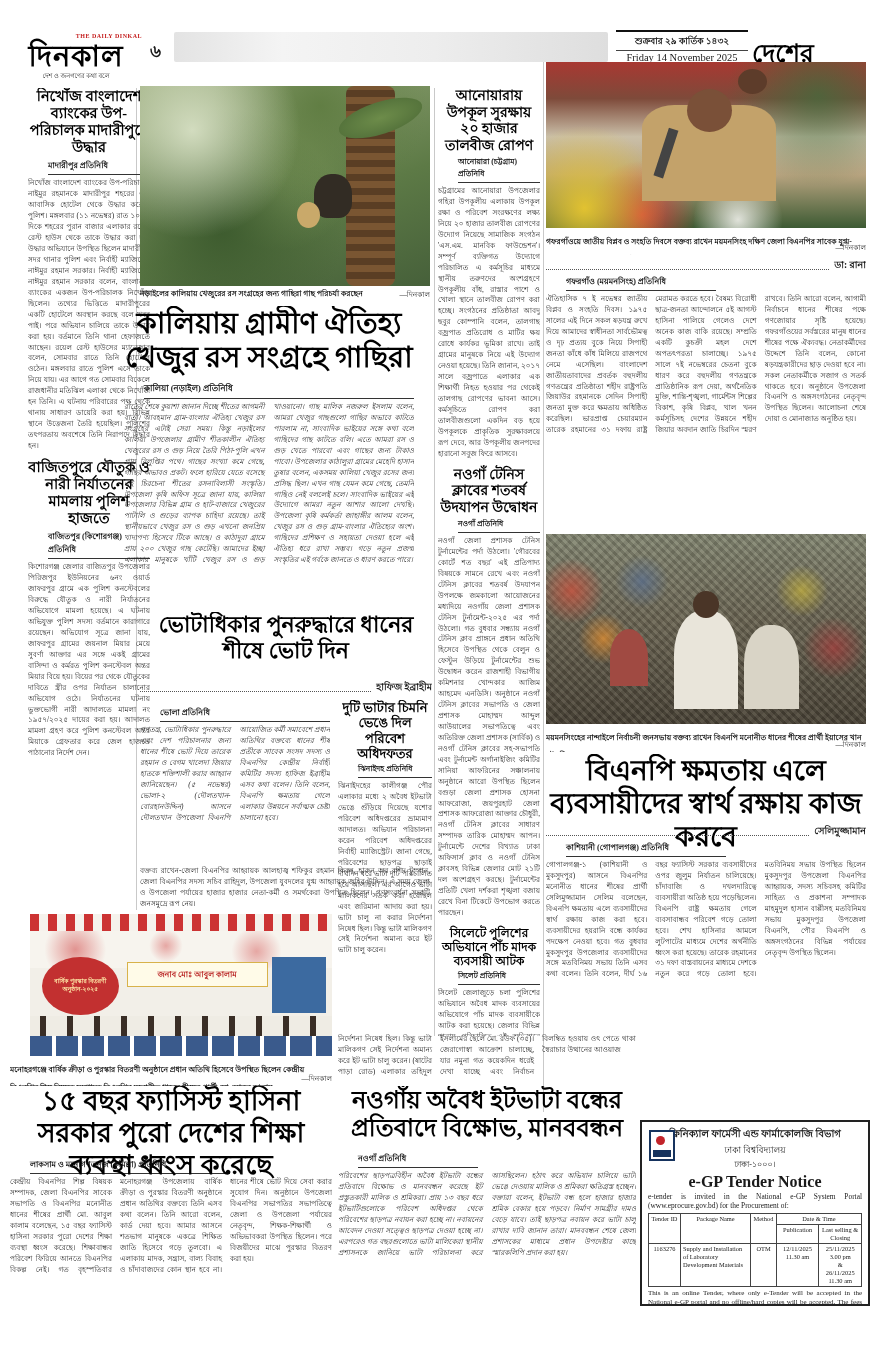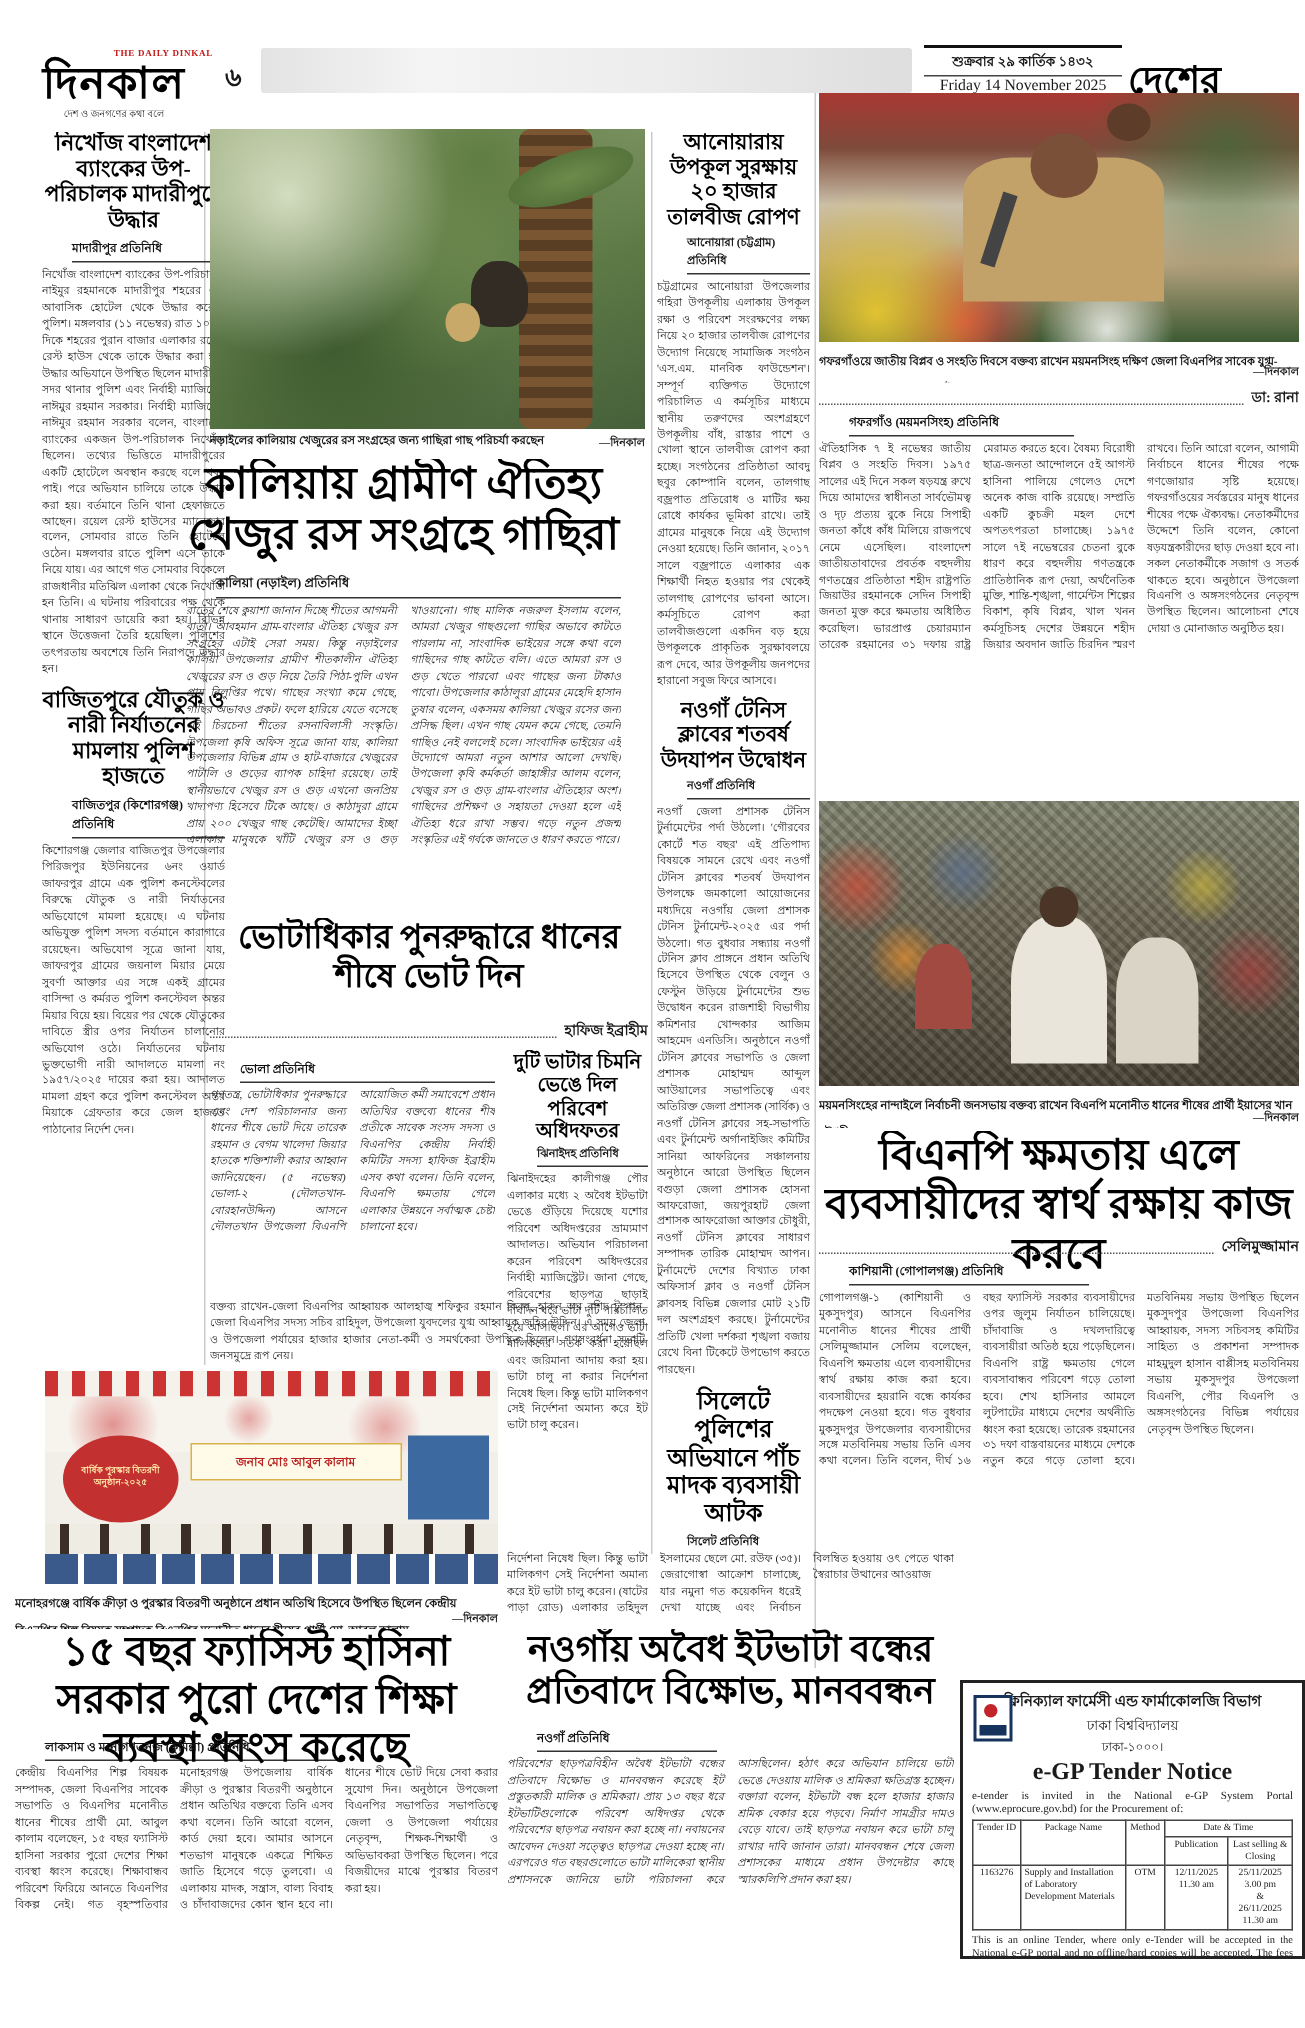--- a/index.html
+++ b/index.html
@@ -4,21 +4,21 @@
 <style>
   html,body{margin:0;padding:0;background:#ffffff;}
   #page{position:relative;width:870px;height:1352px;background:#fff;overflow:hidden;
         font-family:"Liberation Serif",serif;color:#1a1a1a;}
   .abs{position:absolute;overflow:hidden;}
   .hl{font-weight:bold;color:#000;text-align:center;line-height:1.18;font-family:"Liberation Serif",serif;}
   .byline{font-size:8px;font-weight:bold;color:#111;}
   .byrule{border-bottom:1px solid #333;padding-bottom:2px;margin-bottom:3px;margin-left:20px;}
   .body-txt{font-size:7.3px;line-height:1.5;text-align:justify;color:#222;word-break:break-word;}
   .cap{font-size:7.6px;font-weight:bold;line-height:1.25;color:#111;}
-  .credit{font-size:7.4px;font-weight:bold;white-space:nowrap;}
+  .credit{font-size:7.4px;font-weight:normal;white-space:nowrap;}
   .cols2{column-count:2;column-gap:9px;font-style:italic;}
   .cols3{column-count:3;column-gap:8px;}
   .dotrow{display:flex;align-items:flex-end;margin-top:2px;}
   .leader{flex:1;border-bottom:1.5px dotted #555;margin:0 5px 3px 0;}
   .author{font-size:9.5px;font-weight:bold;white-space:nowrap;}
   .vline{position:absolute;width:0;border-left:1px solid #c9c9c9;}
   .photo{position:absolute;overflow:hidden;background:#999;}
   
   .mast-bn{font-size:29px;font-weight:bold;color:#000;line-height:1;letter-spacing:1px;}
   .mast-en{font-size:6px;font-weight:bold;color:#c41b1b;letter-spacing:.5px;}
@@ -124,21 +124,21 @@
       <div class="hl" style="font-size:14px;">আনোয়ারায় উপকূল সুরক্ষায় ২০ হাজার তালবীজ রোপণ</div>
       <div class="byline byrule" style="font-size:7.5px;margin-top:2px;">আনোয়ারা (চট্টগ্রাম) প্রতিনিধি</div>
       <div class="body-txt">চট্টগ্রামের আনোয়ারা উপজেলার গহিরা উপকূলীয় এলাকায় উপকূল রক্ষা ও পরিবেশ সংরক্ষণের লক্ষ্য নিয়ে ২০ হাজার তালবীজ রোপণের উদ্যোগ নিয়েছে সামাজিক সংগঠন 'এস.এম. মানবিক ফাউন্ডেশন'। সম্পূর্ণ ব্যক্তিগত উদ্যোগে পরিচালিত এ কর্মসূচির মাধ্যমে স্থানীয় তরুণদের অংশগ্রহণে উপকূলীয় বাঁধ, রাস্তার পাশে ও খোলা স্থানে তালবীজ রোপণ করা হচ্ছে। সংগঠনের প্রতিষ্ঠাতা আবদু ছবুর কোম্পানি বলেন, তালগাছ বজ্রপাত প্রতিরোধ ও মাটির ক্ষয় রোধে কার্যকর ভূমিকা রাখে। তাই গ্রামের মানুষকে নিয়ে এই উদ্যোগ নেওয়া হয়েছে। তিনি জানান, ২০১৭ সালে বজ্রপাতে এলাকার এক শিক্ষার্থী নিহত হওয়ার পর থেকেই তালগাছ রোপণের ভাবনা আসে। কর্মসূচিতে রোপণ করা তালবীজগুলো একদিন বড় হয়ে উপকূলকে প্রাকৃতিক সুরক্ষাবলয়ে রূপ দেবে, আর উপকূলীয় জনপদের হারানো সবুজ ফিরে আসবে।</div>
     </div>
     <div style="margin-top:7px;">
       <div class="hl" style="font-size:14px;">নওগাঁ টেনিস ক্লাবের শতবর্ষ উদযাপন উদ্বোধন</div>
       <div class="byline byrule" style="font-size:7.5px;margin-top:2px;">নওগাঁ প্রতিনিধি</div>
       <div class="body-txt">নওগাঁ জেলা প্রশাসক টেনিস টুর্নামেন্টের পর্দা উঠলো। 'গৌরবের কোর্টে শত বছর' এই প্রতিপাদ্য বিষয়কে সামনে রেখে এবং নওগাঁ টেনিস ক্লাবের শতবর্ষ উদযাপন উপলক্ষে জমকালো আয়োজনের মধ্যদিয়ে নওগাঁয় জেলা প্রশাসক টেনিস টুর্নামেন্ট-২০২৫ এর পর্দা উঠলো। গত বুধবার সন্ধ্যায় নওগাঁ টেনিস ক্লাব প্রাঙ্গনে প্রধান অতিথি হিসেবে উপস্থিত থেকে বেলুন ও ফেস্টুন উড়িয়ে টুর্নামেন্টের শুভ উদ্বোধন করেন রাজশাহী বিভাগীয় কমিশনার খোন্দকার আজিম আহমেদ এনডিসি। অনুষ্ঠানে নওগাঁ টেনিস ক্লাবের সভাপতি ও জেলা প্রশাসক মোহাম্মদ আব্দুল আউয়ালের সভাপতিত্বে এবং অতিরিক্ত জেলা প্রশাসক (সার্বিক) ও নওগাঁ টেনিস ক্লাবের সহ-সভাপতি এবং টুর্নামেন্ট অর্গানাইজিং কমিটির সানিয়া আফরিনের সঞ্চালনায় অনুষ্ঠানে আরো উপস্থিত ছিলেন বগুড়া জেলা প্রশাসক হোসনা আফরোজা, জয়পুরহাট জেলা প্রশাসক আফরোজা আক্তার চৌধুরী, নওগাঁ টেনিস ক্লাবের সাধারণ সম্পাদক তারিক মোহাম্মদ আপন। টুর্নামেন্টে দেশের বিখ্যাত ঢাকা অফিসার্স ক্লাব ও নওগাঁ টেনিস ক্লাবসহ বিভিন্ন জেলার মোট ২১টি দল অংশগ্রহণ করছে। টুর্নামেন্টের প্রতিটি খেলা দর্শকরা শৃঙ্খলা বজায় রেখে বিনা টিকেটে উপভোগ করতে পারছেন।</div>
     </div>
     <div style="margin-top:7px;">
-      <div class="hl" style="font-size:16px;font-family:Liberation Serif, serif;">সিলেটে পুলিশের অভিযানে পাঁচ মাদক ব্যবসায়ী আটক</div>
+      <div class="hl" style="font-size:12px;font-family:Liberation Serif, serif;">সিলেটে পুলিশের অভিযানে পাঁচ মাদক ব্যবসায়ী আটক</div>
       <div class="byline byrule" style="font-size:7.5px;margin-top:2px;">সিলেট প্রতিনিধি</div>
       <div class="body-txt">সিলেট জেলাজুড়ে চলা পুলিশের অভিযানে অবৈধ মাদক ব্যবসায়ের অভিযোগে পাঁচ মাদক ব্যবসায়ীকে আটক করা হয়েছে। জেলার বিভিন্ন থানায় পরিচালিত এই অভিযানে বিপুল পরিমাণ মাদকদ্রব্য জব্দ করা হয়। আটককৃতদের মধ্যে রয়েছেন শহরতলীর (ষাটের পাড়া রোড) এলাকার তহিদুল ইসলামের ছেলে মো. রউফ (৩৫)। পুলিশ জানায়, আটককৃতদের বিরুদ্ধে মাদকদ্রব্য নিয়ন্ত্রণ আইনে মামলা দায়ের করা হয়েছে। অভিযান অব্যাহত থাকবে বলে জানিয়েছে পুলিশ।</div>
     </div>
   </div>
 
   <div class="photo" style="left:546px;top:62px;width:320px;height:166px;background:
       radial-gradient(circle at 85% 20%, rgba(60,110,60,.7), rgba(60,110,60,0) 30%),
       radial-gradient(circle at 12% 88%, rgba(232,198,47,.95), rgba(232,198,47,0) 26%),
       radial-gradient(circle at 30% 92%, rgba(220,60,60,.9), rgba(220,60,60,0) 20%),
       radial-gradient(circle at 60% 95%, rgba(240,240,235,.9), rgba(240,240,235,0) 18%),

